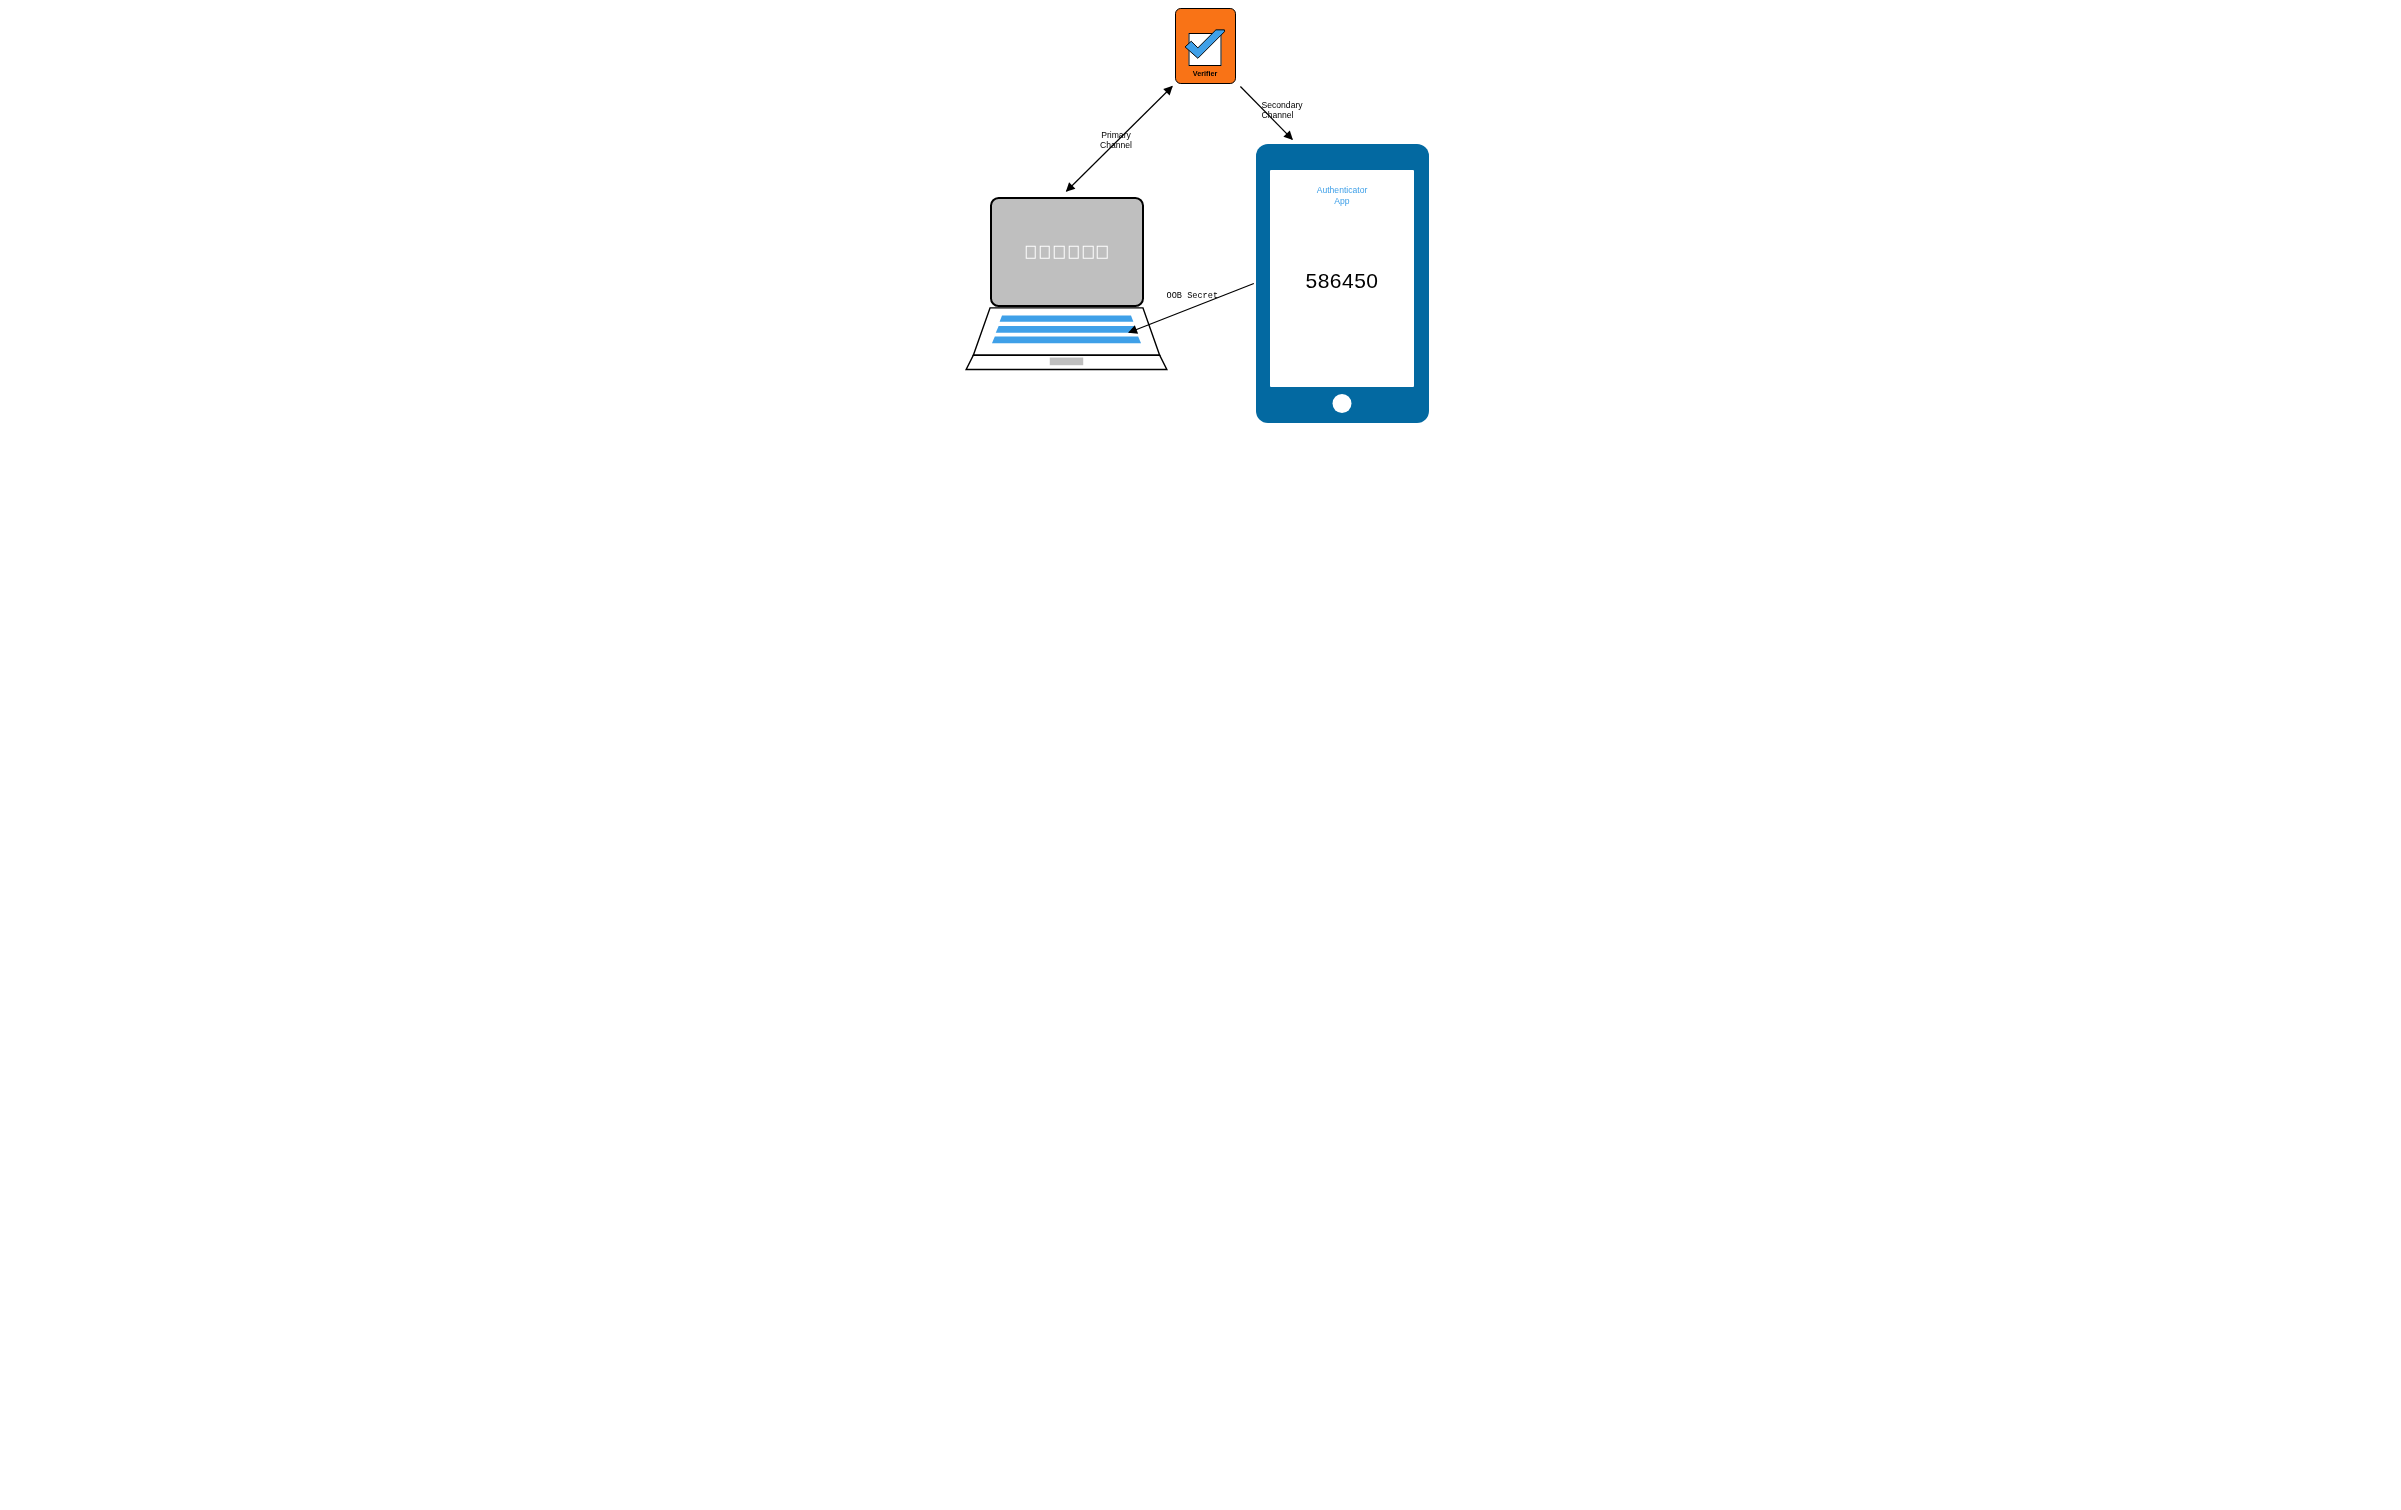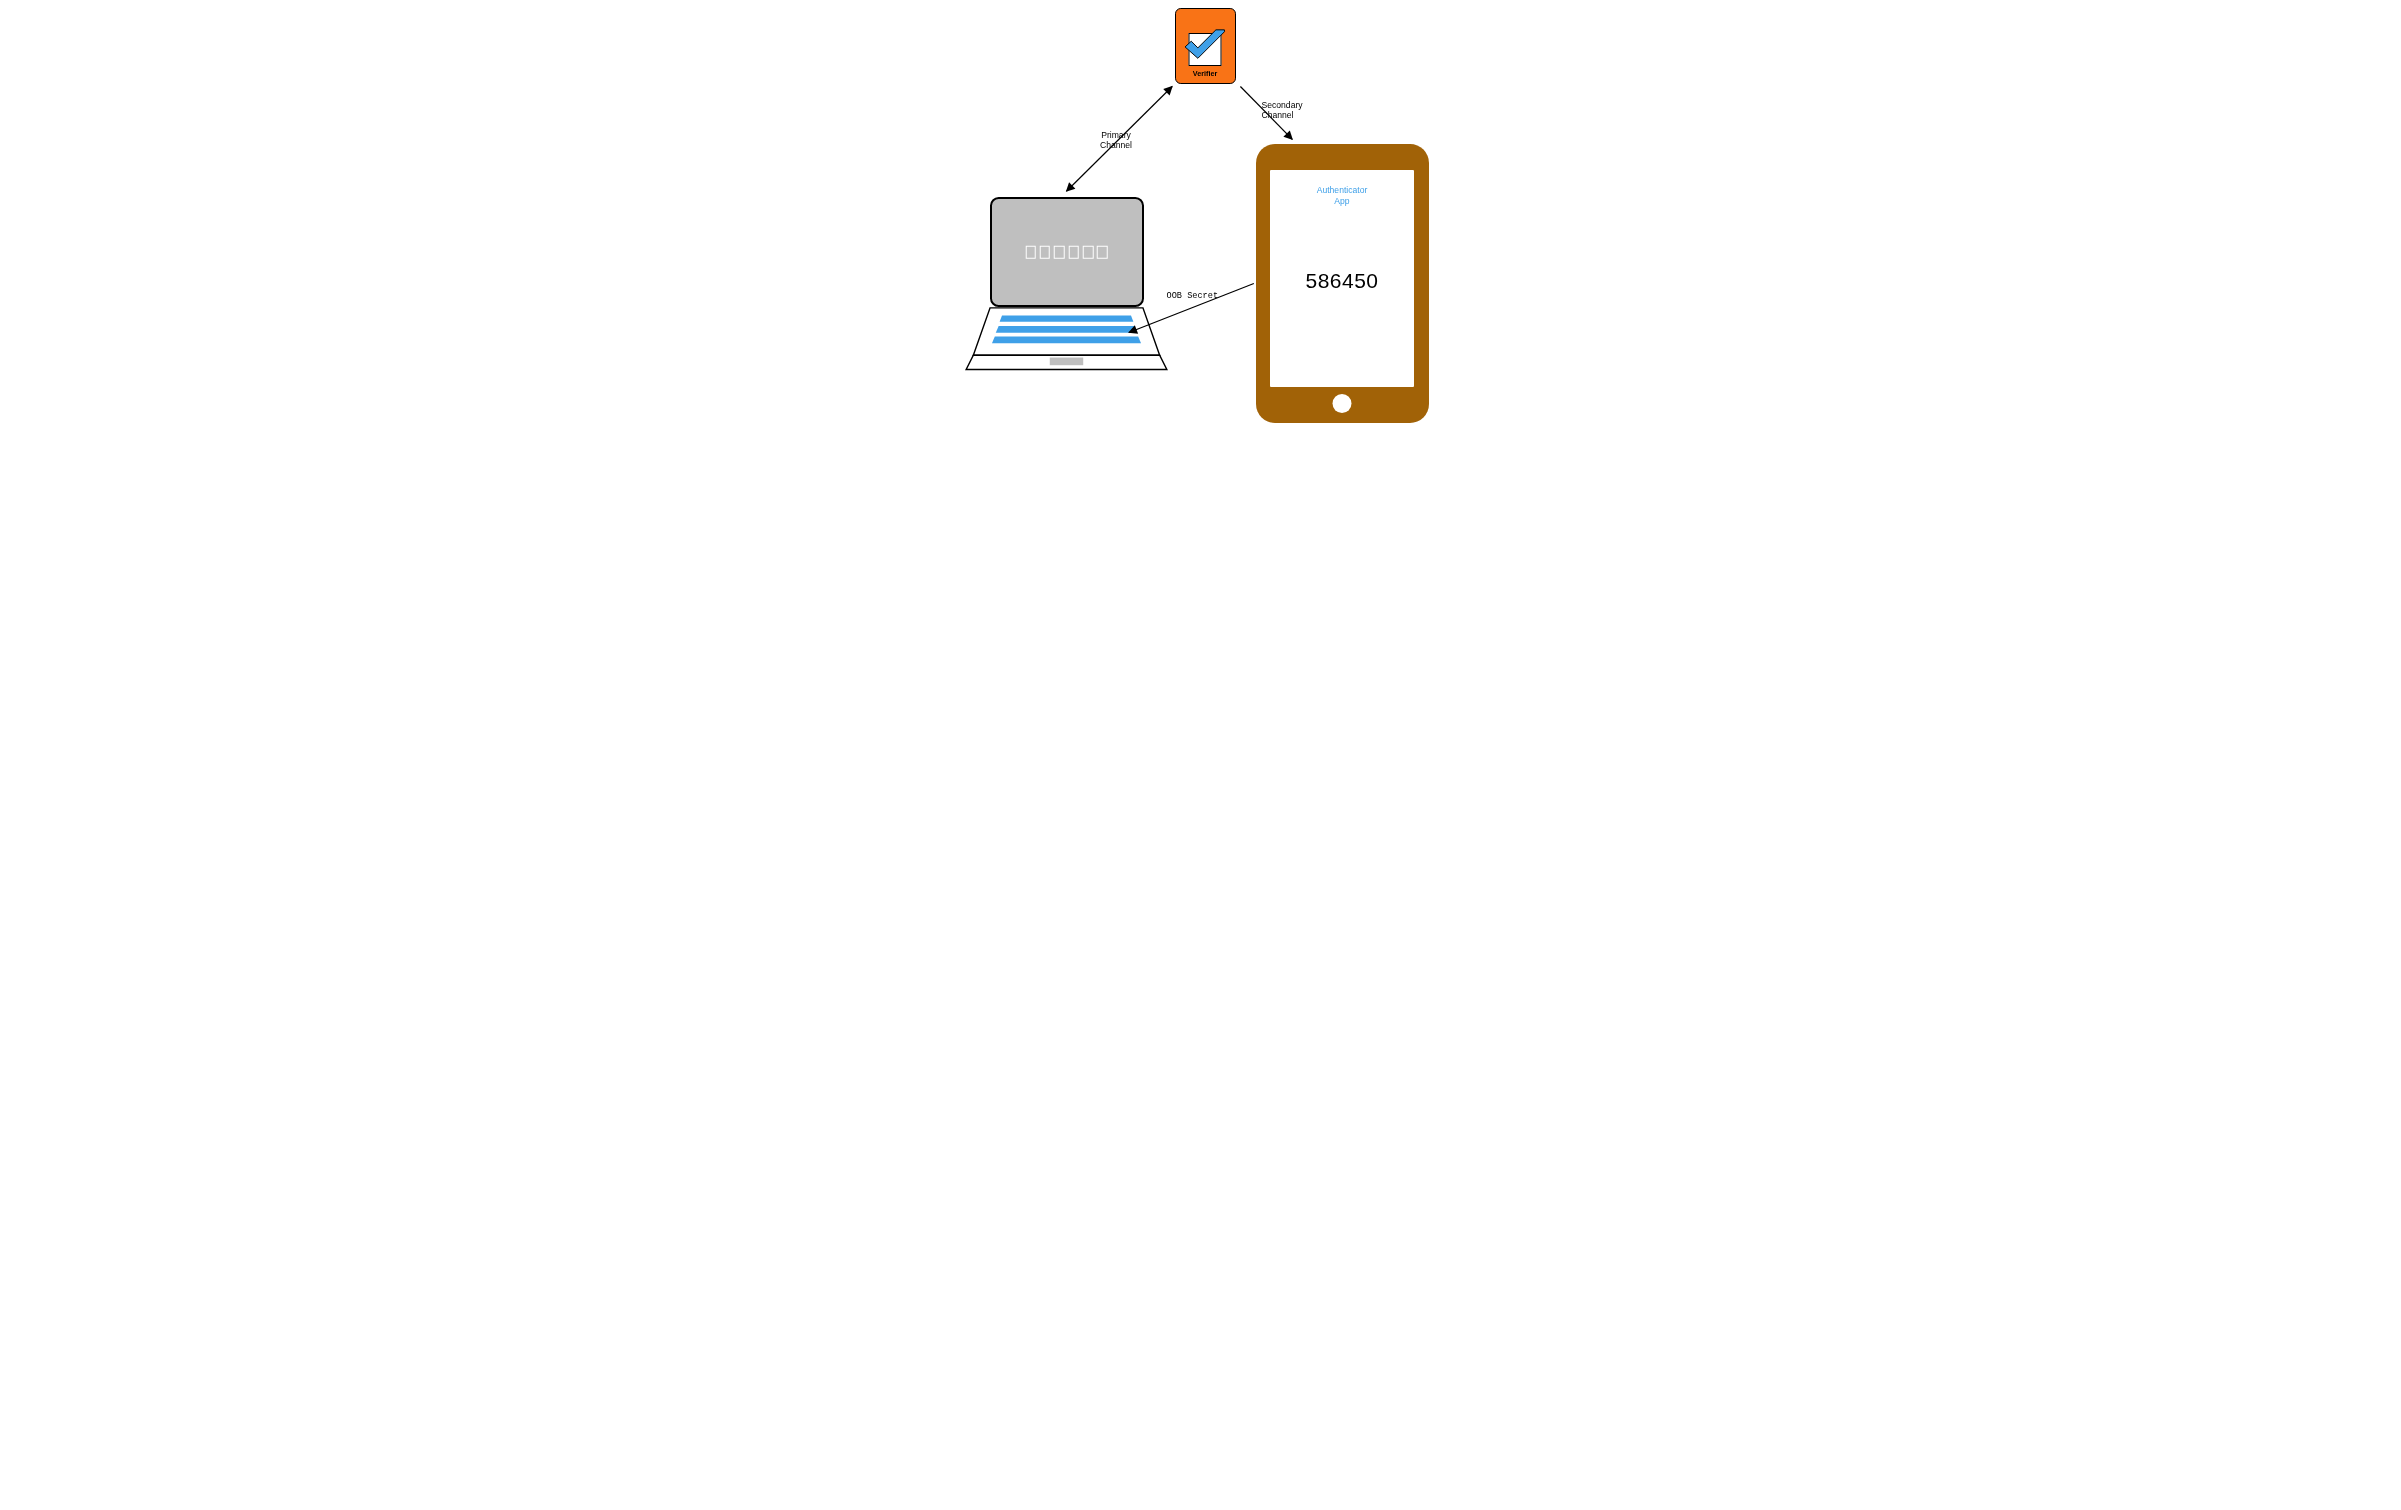--- a/index.html
+++ b/index.html
@@ -106,22 +106,22 @@
     height: 86px;
   }
 
   
   .phone {
     position: absolute;
     left: 425px;
     top: 144px;
     width: 173px;
     height: 279px;
-    background: #a16207;
-    border-radius: 19px;
+    background: #0369a1;
+    border-radius: 12px;
   }
   .phone .screen {
     position: absolute;
     left: 14.4px;
     top: 26.4px;
     right: 14.4px;
     bottom: 36px;
     background: #fff;
     border-radius: 1px;
   }

